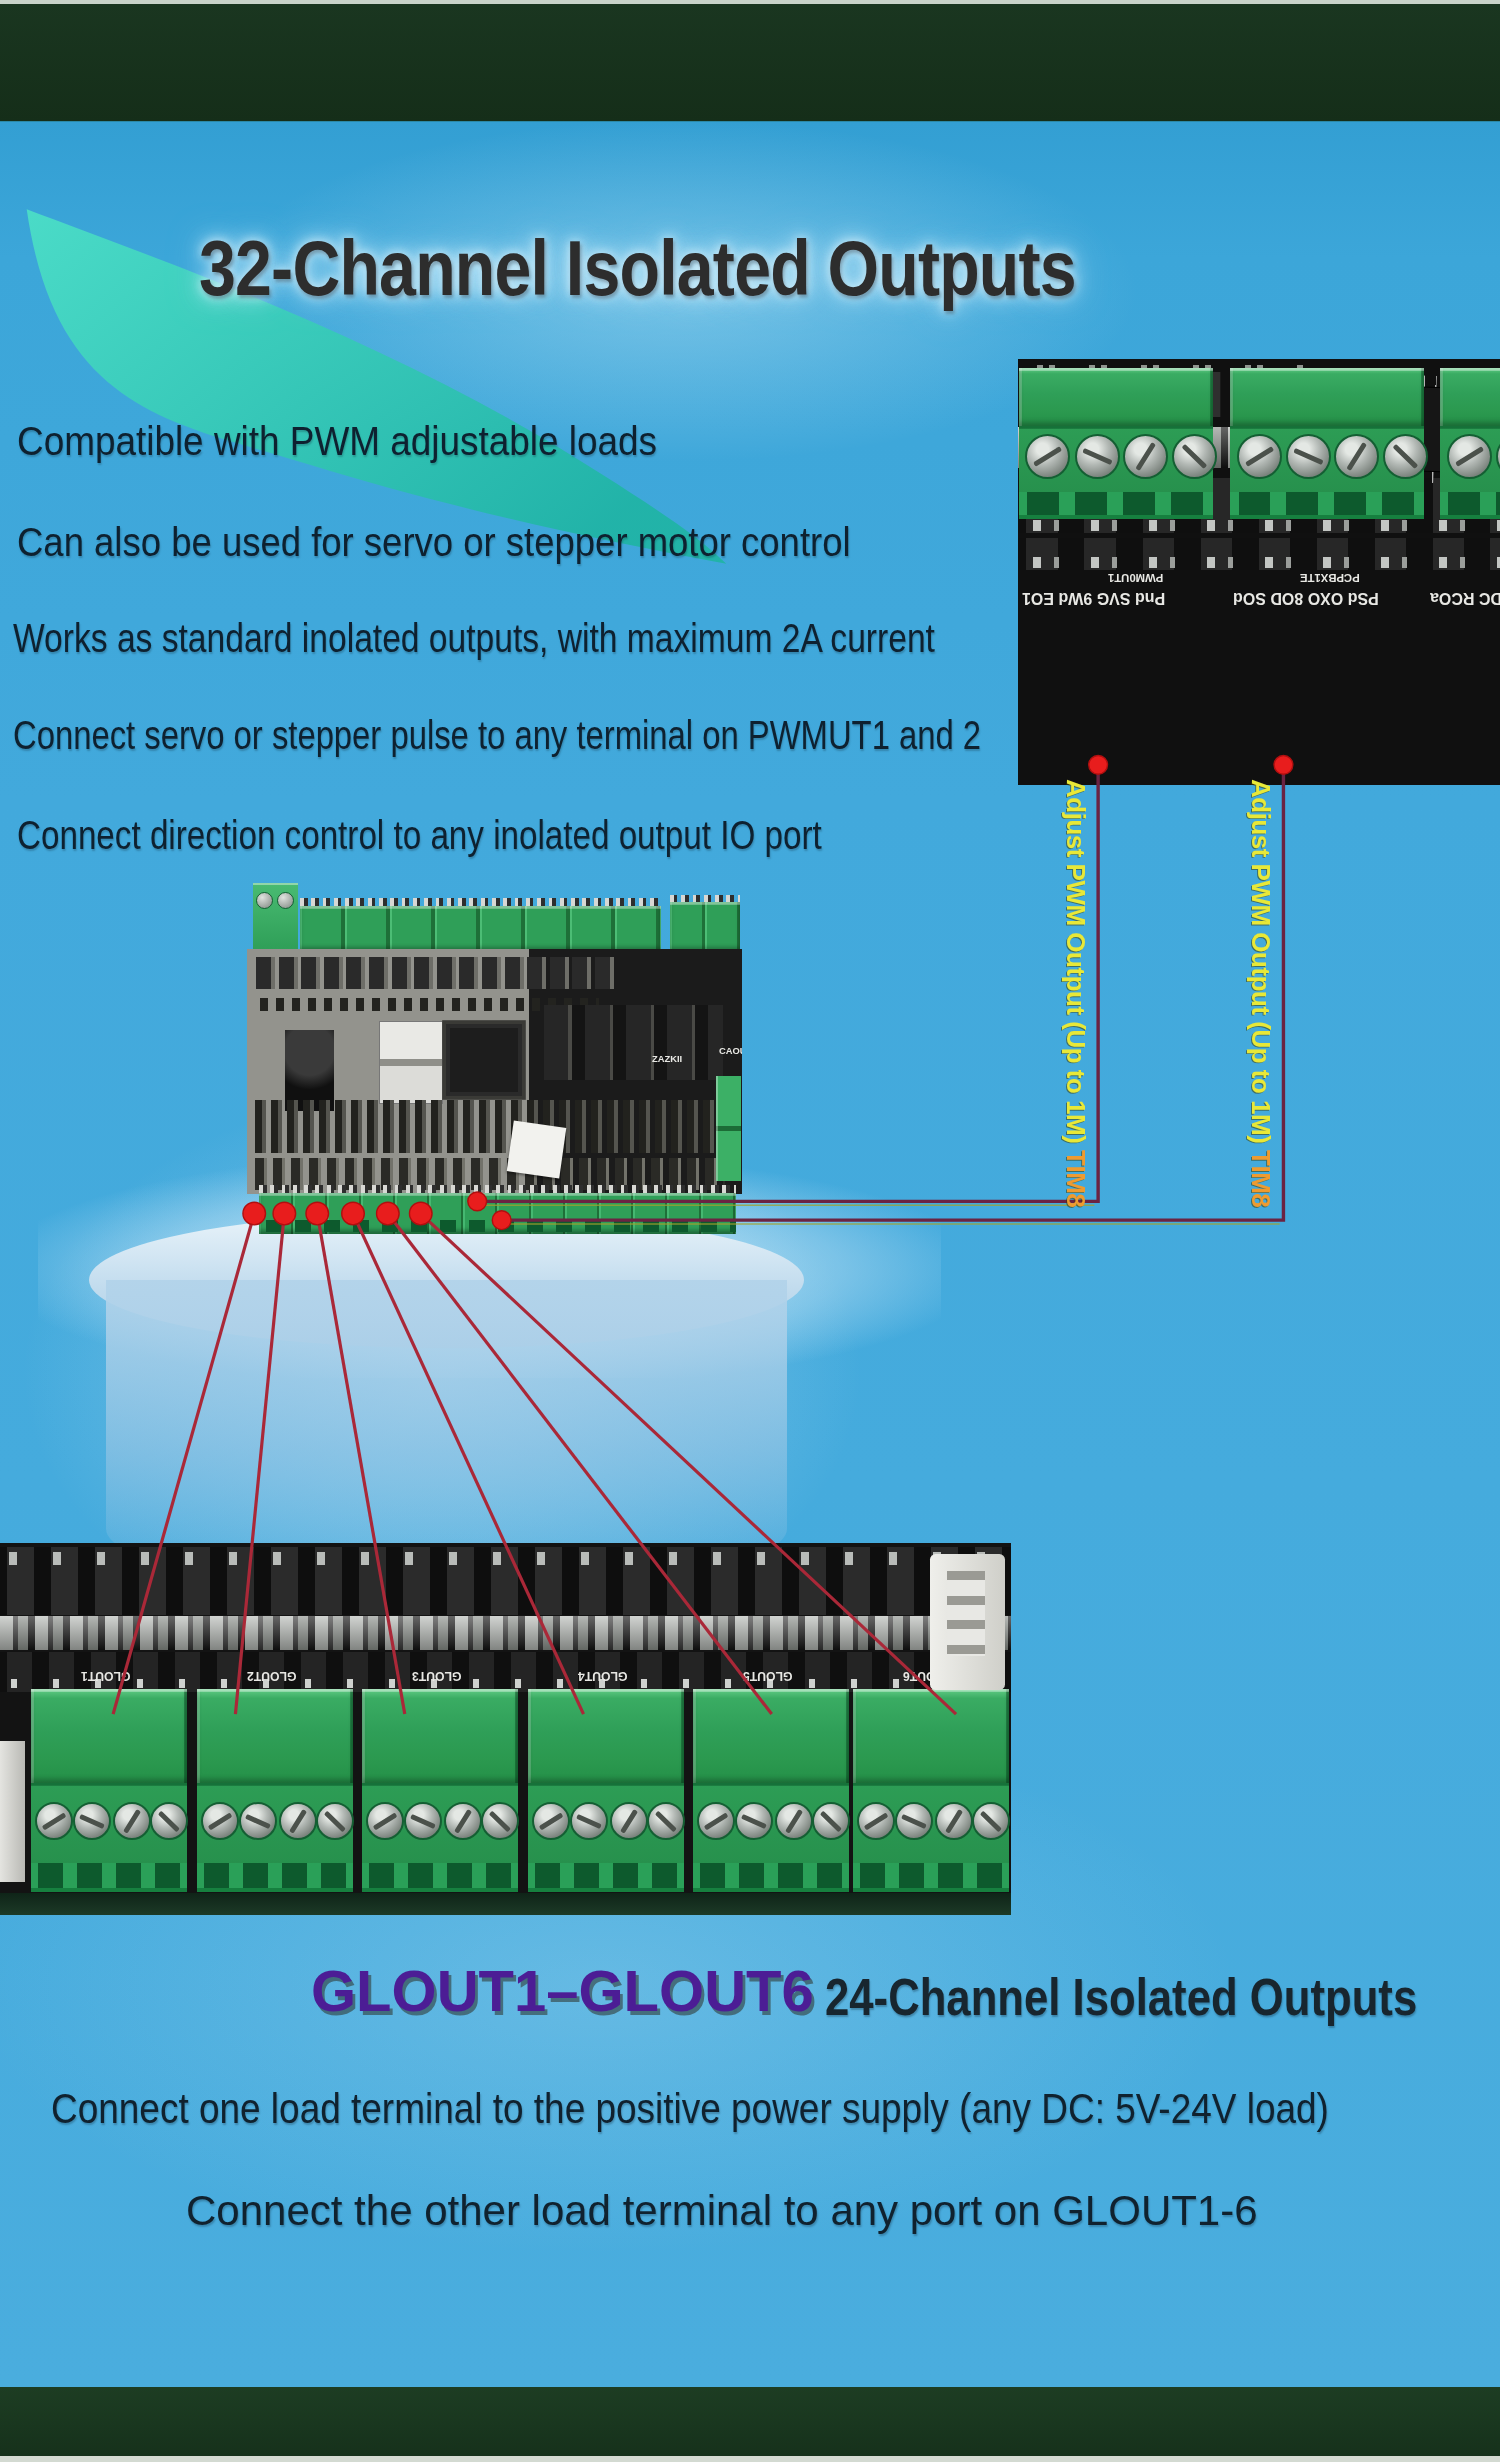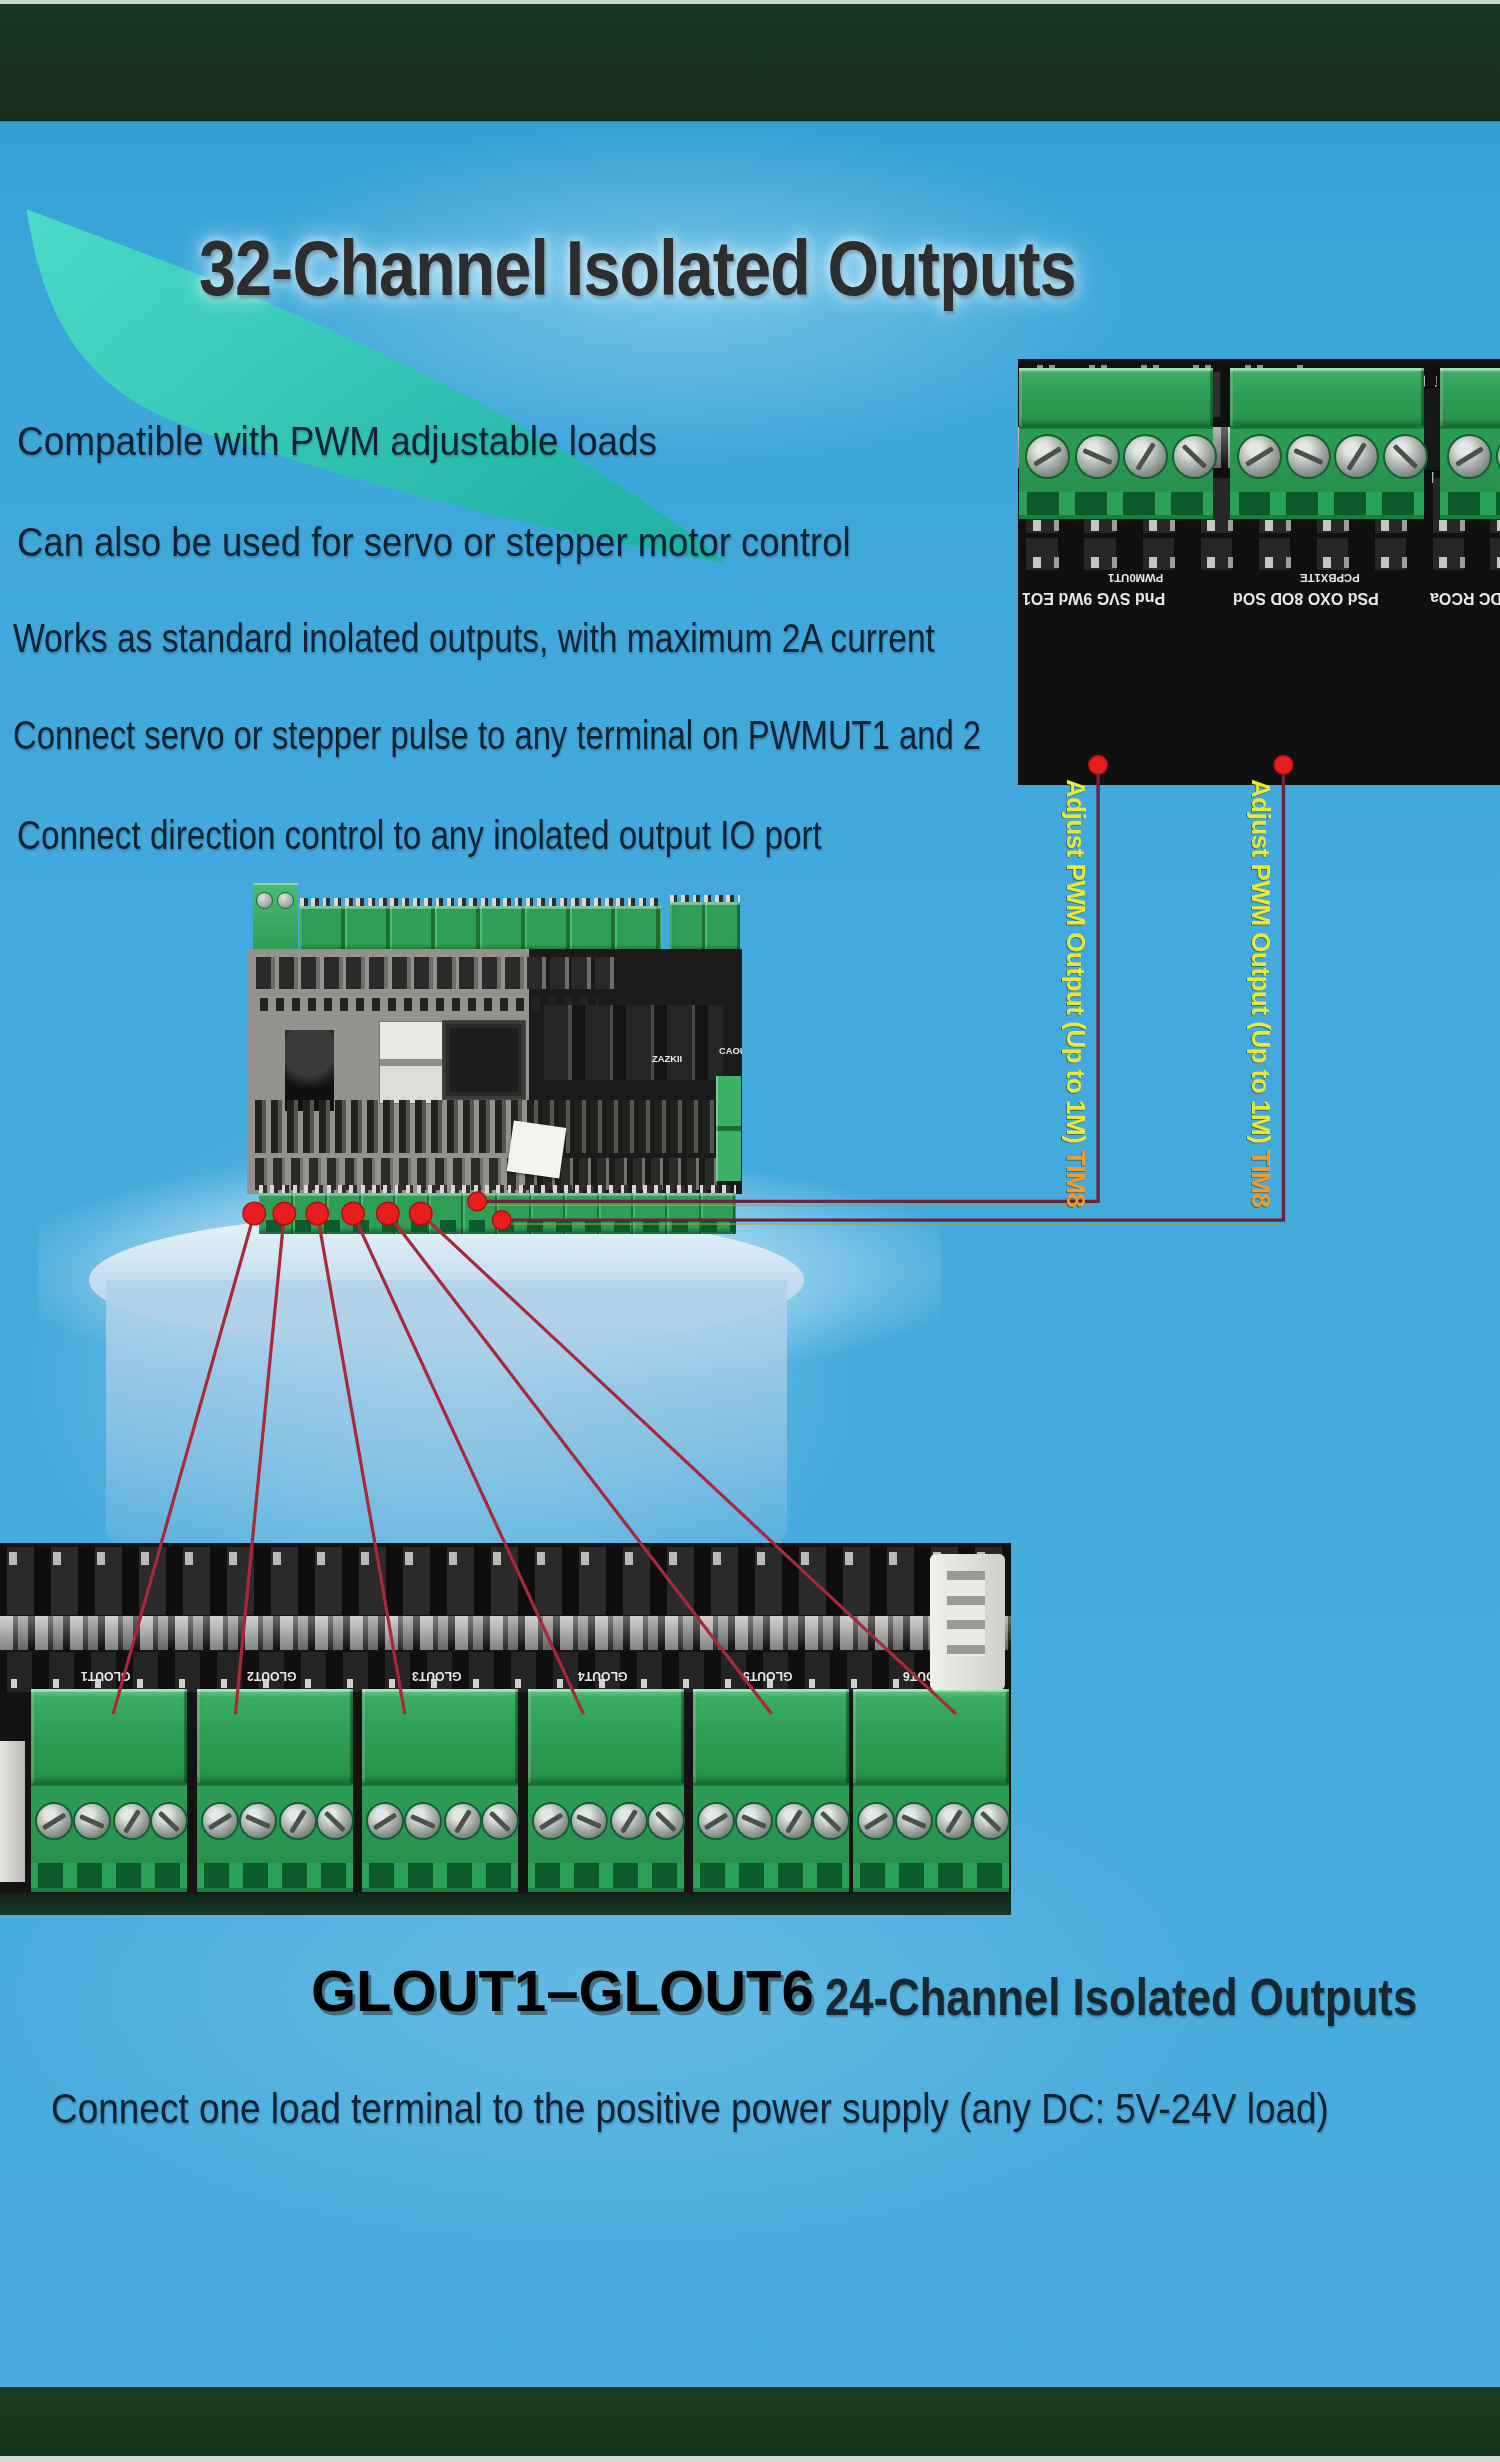--- a/index.html
+++ b/index.html
@@ -168,21 +168,21 @@
   .b-shadow{position:absolute;left:0;top:350px;width:1011px;height:21.6px;background:linear-gradient(180deg,#0f2418,#1c3a27);}
   .b-bracket{position:absolute;left:0;top:198px;width:24.5px;height:141px;background:linear-gradient(90deg,#e4e4e0,#b9b9b4);}
   .b-conn{position:absolute;left:930px;top:11.3px;width:75px;height:136px;background:linear-gradient(90deg,#efefeb,#cfcfc9);border-radius:5.6px;}
   .b-conn::after{content:"";position:absolute;left:17px;top:17px;width:38px;height:85px;
       background:repeating-linear-gradient(180deg,#9a9a94 0 9.4px,#e8e8e4 9.4px 24.5px);}
 
   
   .annot{left:0;top:0;z-index:3;}
 
   
-  .glout{left:311px;top:1957px;font-size:58px;font-weight:bold;color:#000000;white-space:nowrap;z-index:4;
+  .glout{left:311px;top:1957px;font-size:58px;font-weight:bold;color:#4c1d95;white-space:nowrap;z-index:4;
          text-shadow:2.8px 3.8px 0 rgba(45,50,40,.55);}
   .sub24{left:825px;top:1967px;font-size:52px;font-weight:bold;color:#18262f;white-space:nowrap;z-index:4;
          transform:scaleX(.84);transform-origin:0 0;text-shadow:0.9px 1.9px 1.9px rgba(10,30,45,.3);}
   .bline{color:#10222f;white-space:nowrap;transform-origin:0 0;z-index:4;text-shadow:0.9px 1.9px 1.9px rgba(10,30,45,.28);}
   .bl1{left:51px;top:2085px;font-size:42px;transform:scaleX(.88);}
   .bl2{left:186px;top:2187px;font-size:42px;}
   .bl3{left:538px;top:2277px;font-size:45px;}
 </style>
 </head>
 <body>
@@ -400,17 +400,18 @@
       <circle cx="507" cy="1277" r="10"></circle>
         <circle cx="533" cy="1297" r="10"></circle>
       <circle cx="1167" cy="813" r="10"></circle>
         <circle cx="1364" cy="813" r="10"></circle>
     </g>
   </svg>
 
   <div class="abs glout">GLOUT1–GLOUT6</div>
   <div class="abs sub24">24-Channel Isolated Outputs</div>
   <div class="abs bline bl1">Connect one load terminal to the positive power supply (any DC: 5V-24V load)</div>
+  <div class="abs bline bl2">Connect the other load terminal to any port on GLOUT1-6</div>
 
   <div class="abs footer"></div>
   <div class="abs botline"></div>
 </div>
 
 
 </body></html>

